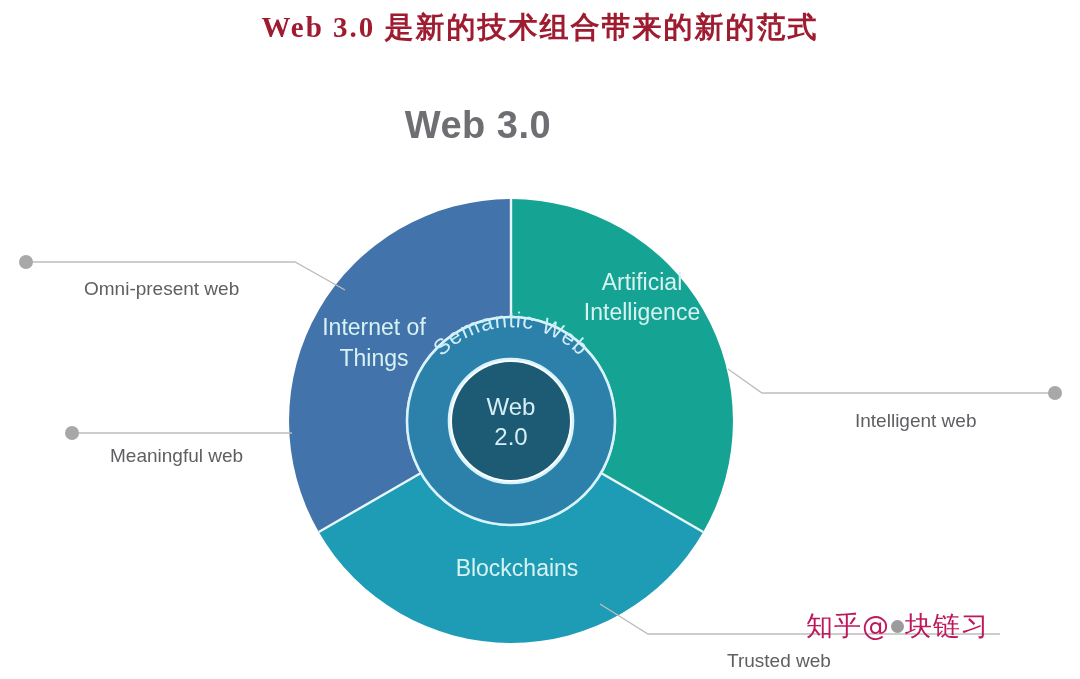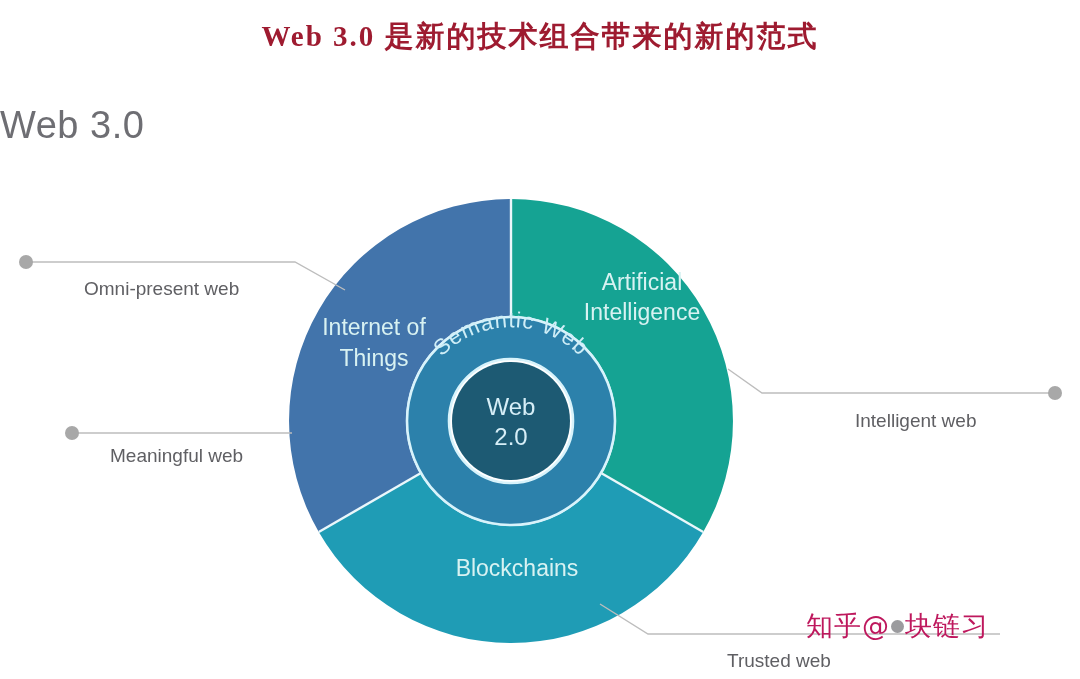--- a/index.html
+++ b/index.html
@@ -21,31 +21,31 @@
     top: 8px;
     left: 0;
     width: 1080px;
     text-align: center;
     font-family: "Liberation Serif", serif;
     font-size: 29px;
     font-weight: 700;
     letter-spacing: 2px;
     color: #9e1b30;
     white-space: nowrap;
-    margin-top: 9px;
   }
 
   
   #diagram-heading {
     position: absolute;
     top: 104px;
     left: 0;
     width: 956px;
+    text-align: center;
     font-size: 38px;
-    font-weight: 400;
+    font-weight: 700;
     color: #6e6e73;
     letter-spacing: 0.5px;
   }
 
   
   #diagram-svg {
     position: absolute;
     top: 0;
     left: 0;
   }

